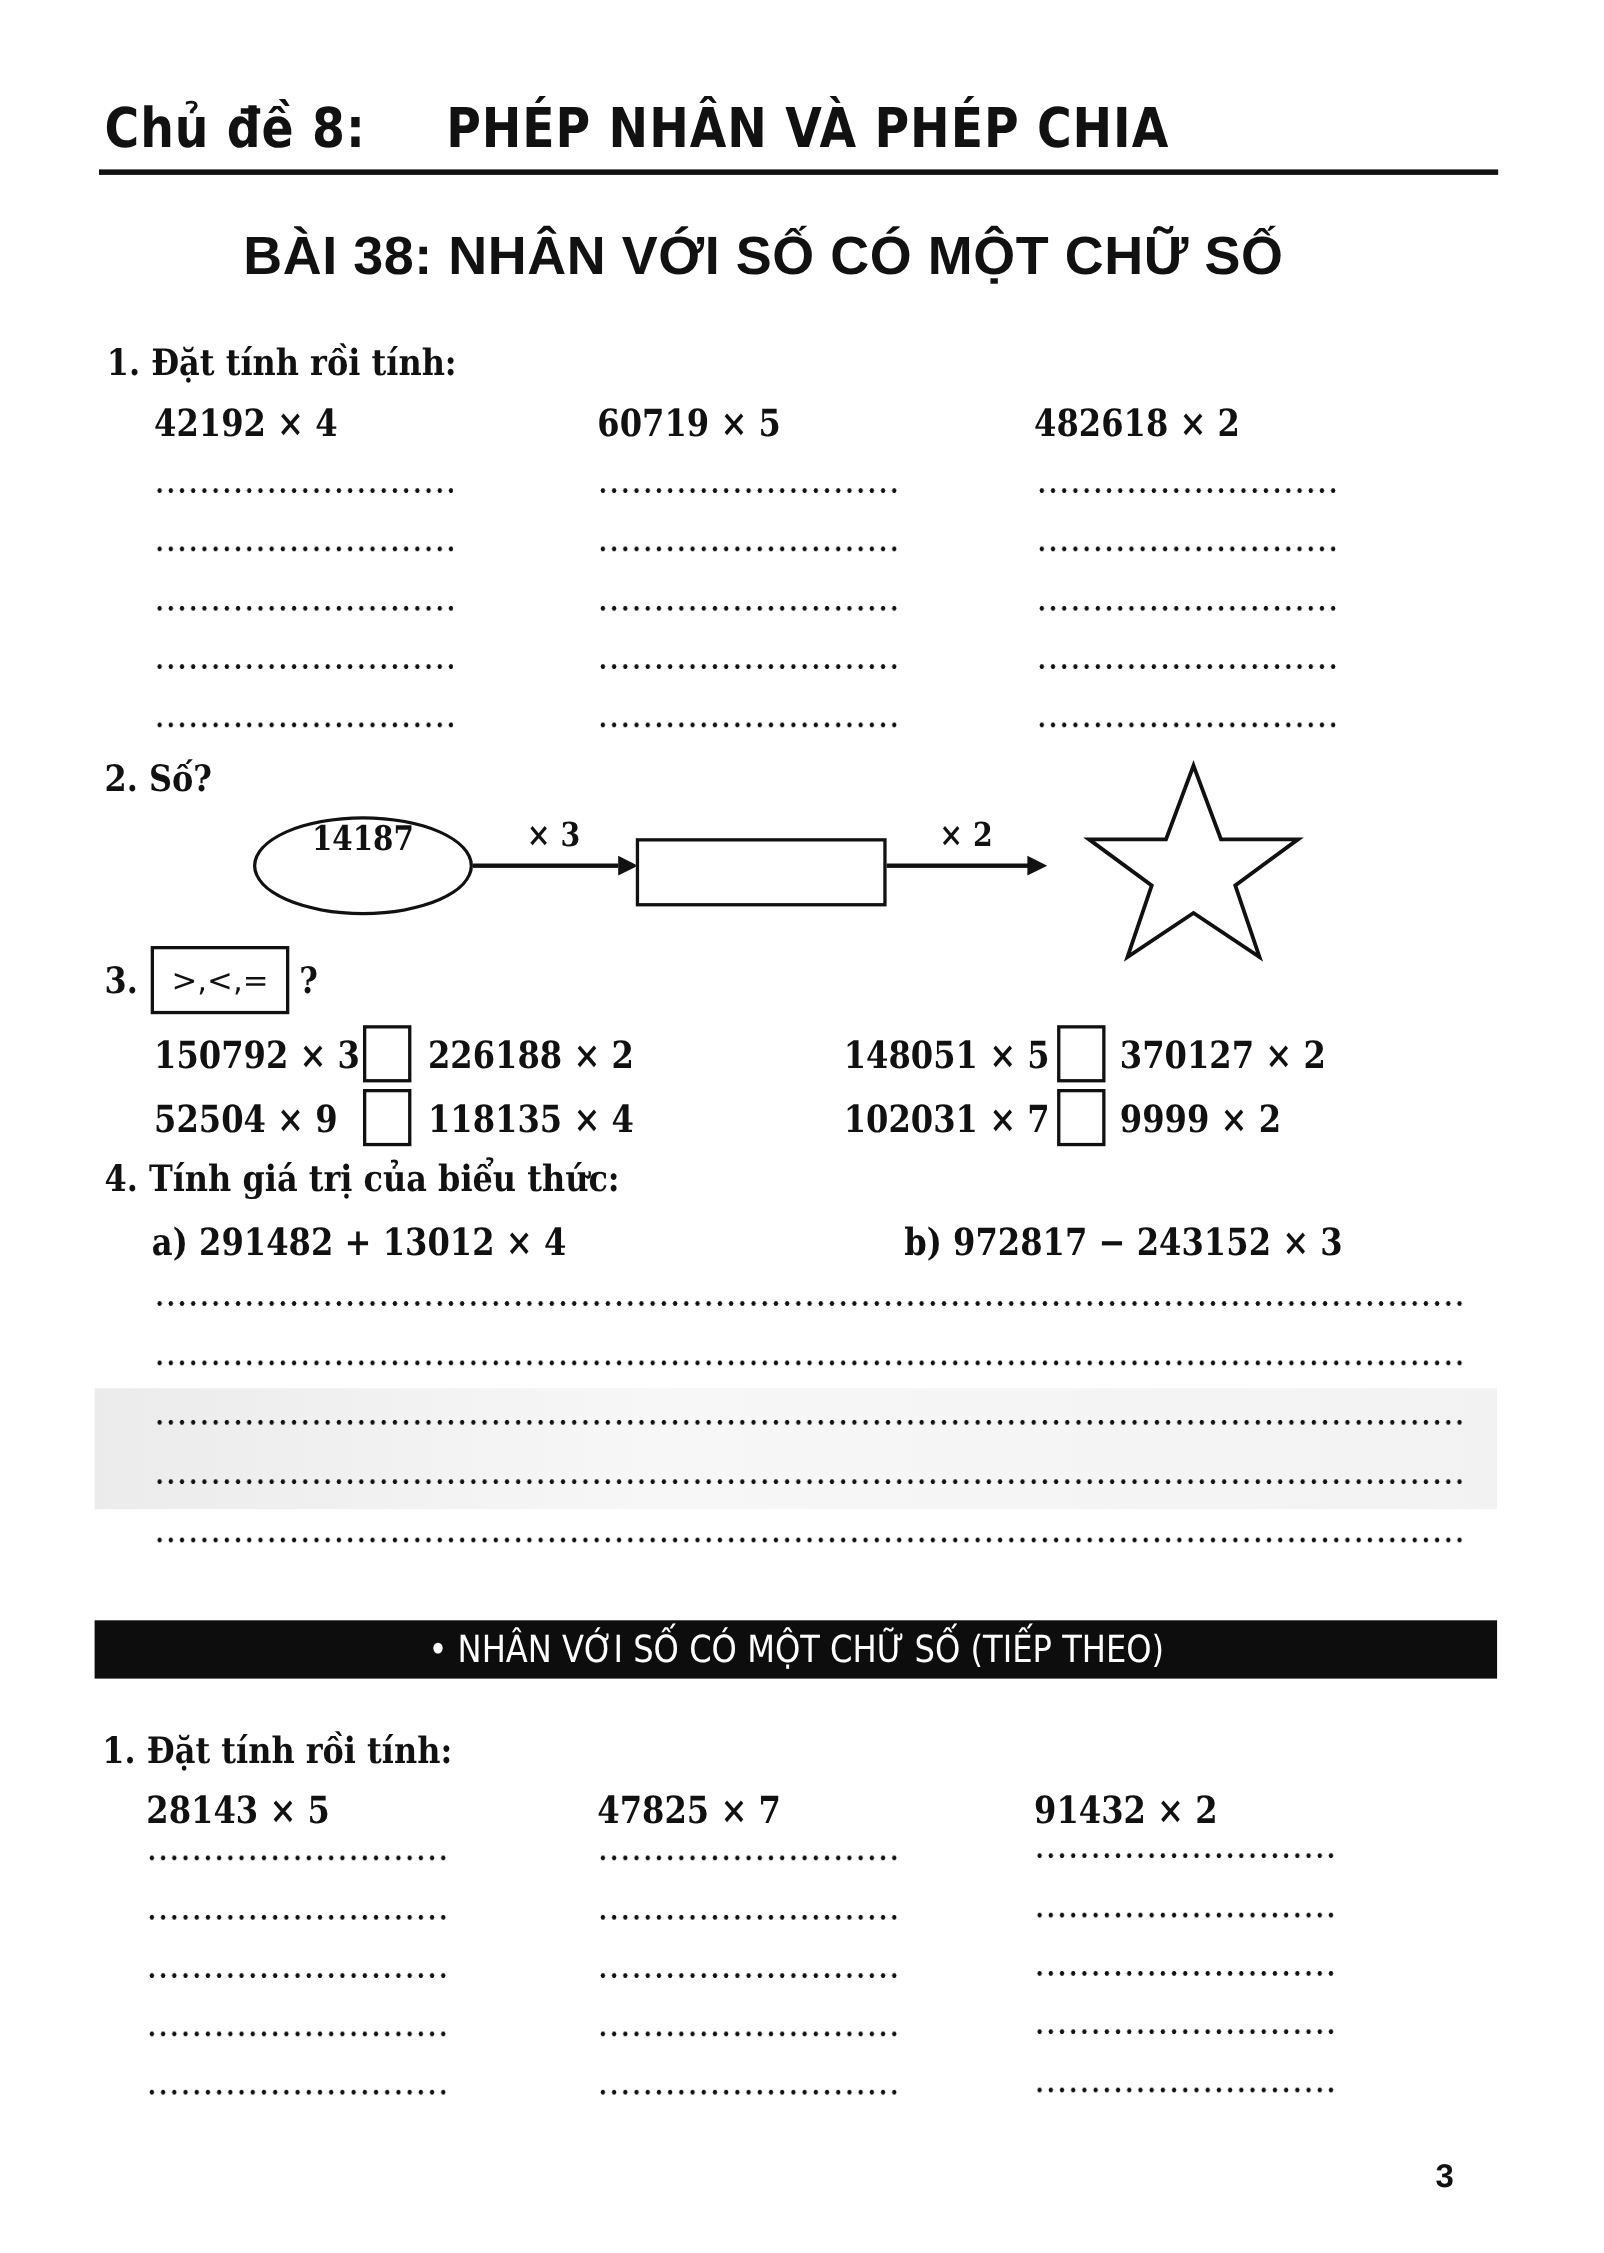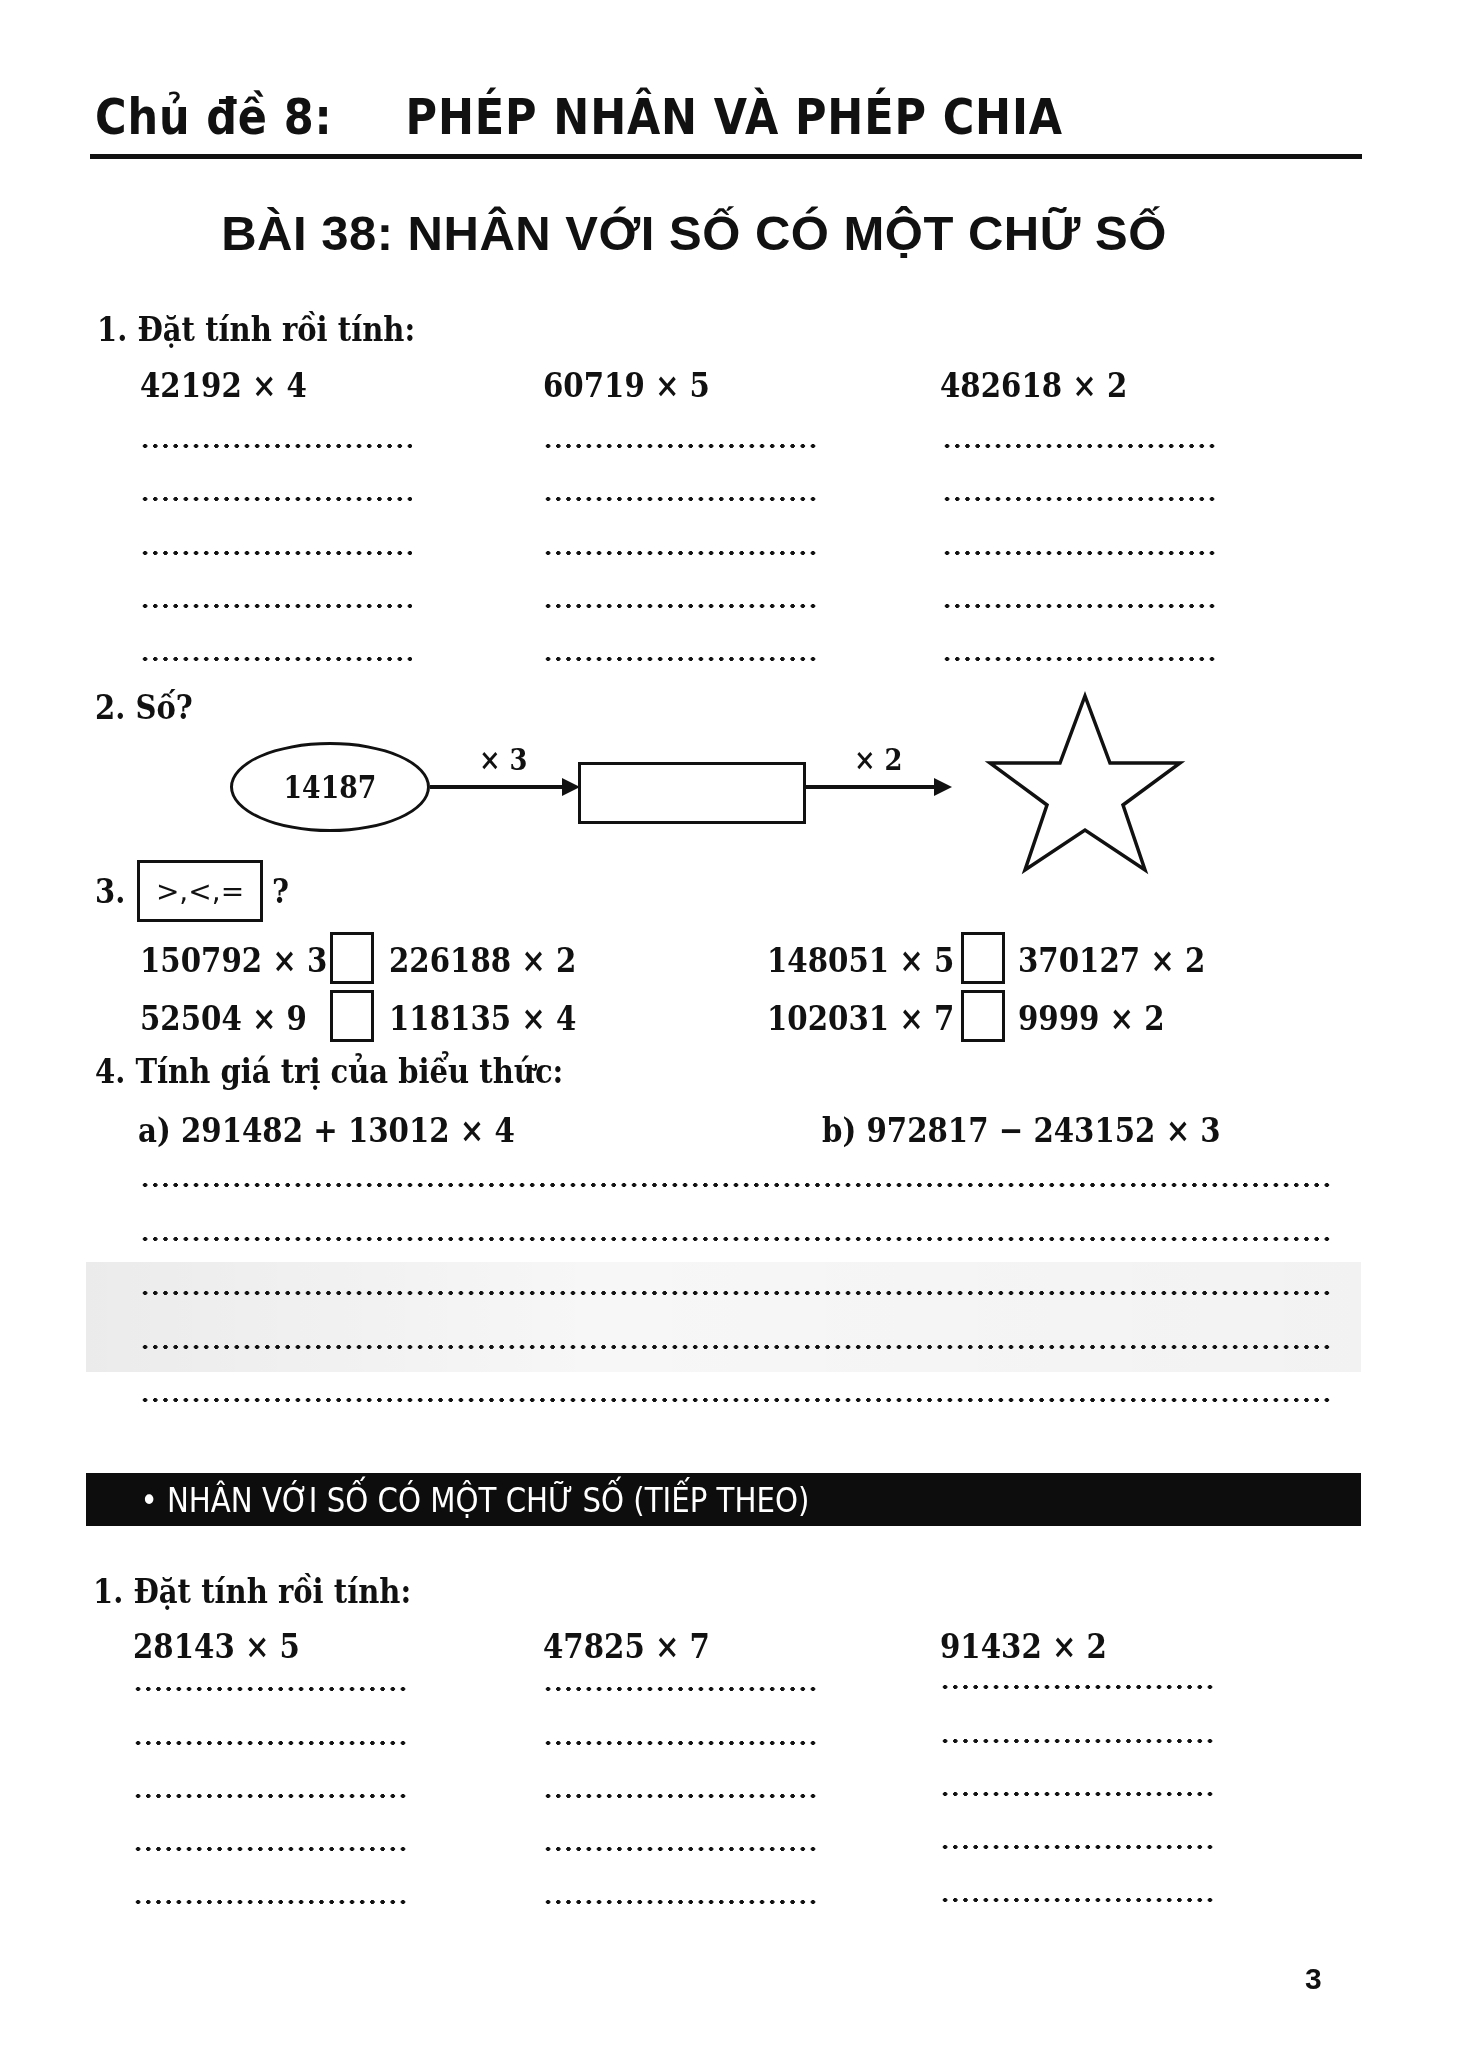--- a/index.html
+++ b/index.html
@@ -12,31 +12,31 @@
   .chapter-rule { left: 90px; top: 154px; width: 1272px; height: 5px; background: #111; }
 
   .lesson-title { left: 0; width: 1388px; top: 205px; text-align: center; font-family: "Liberation Sans", sans-serif; font-weight: 700; font-size: 49px; letter-spacing: 0.5px; }
 
   .q-label { font-family: "DejaVu Serif", serif; font-weight: 700; font-size: 33px; transform: scaleX(0.88); transform-origin: left center; white-space: nowrap; }
   .expr { font-family: "DejaVu Serif", serif; font-weight: 700; font-size: 34px; transform: scaleX(0.86); transform-origin: left center; white-space: nowrap; }
 
   .dots { height: 6px; background-image: radial-gradient(circle, #111 1.9px, transparent 2.3px); background-size: 10.2px 6px; background-repeat: repeat-x; }
 
   
-  .ellipse { border: 3.5px solid #111; border-radius: 50%; display: flex; align-items: center; justify-content: center; }
+  .ellipse { border: 3.5px solid #111; border-radius: 50%; display: flex; align-items: flex-start; justify-content: center; }
   .ellipse span { font-family: "DejaVu Serif", serif; font-weight: 700; font-size: 31px; transform: scaleX(0.86); }
   .arrow-line { height: 3.5px; background: #111; }
   .arrow-head { width: 0; height: 0; border-top: 9px solid transparent; border-bottom: 9px solid transparent; border-left: 18px solid #111; }
   .op { font-family: "DejaVu Serif", serif; font-weight: 700; font-size: 30px; transform: scaleX(0.86); white-space: nowrap; }
   .answer-rect { border: 3px solid #111; background: #fff; }
 
   .sym-box { border: 3px solid #111; display: flex; align-items: center; justify-content: center; font-family: "DejaVu Sans", sans-serif; font-size: 28px; }
   .cmp-box { border: 3px solid #111; width: 44px; height: 52px; background: #fff; }
 
-  .banner { left: 86px; top: 1473px; width: 1275px; height: 53px; background: #0d0d0d; display: flex; align-items: center; }
+  .banner { left: 86px; top: 1473px; width: 1275px; height: 53px; background: #0d0d0d; display: flex; align-items: center; justify-content: center; }
   .banner span { color: #fff; font-family: "DejaVu Sans", sans-serif; font-size: 34px; transform: scaleX(0.86); white-space: nowrap; }
 
   .page-num { left: 1305px; top: 1962px; font-family: "Liberation Sans", sans-serif; font-weight: 700; font-size: 30px; }
   .scan-shade { left: 86px; top: 1262px; width: 1275px; height: 110px; background: linear-gradient(90deg, rgba(0,0,0,0.08), rgba(0,0,0,0.03) 40%, rgba(0,0,0,0.05)); }
 </style>
 </head>
 <body>
 
 <div class="abs chapter">
   <span>Chủ đề 8:</span><span class="c-topic">PHÉP NHÂN VÀ PHÉP CHIA</span>

